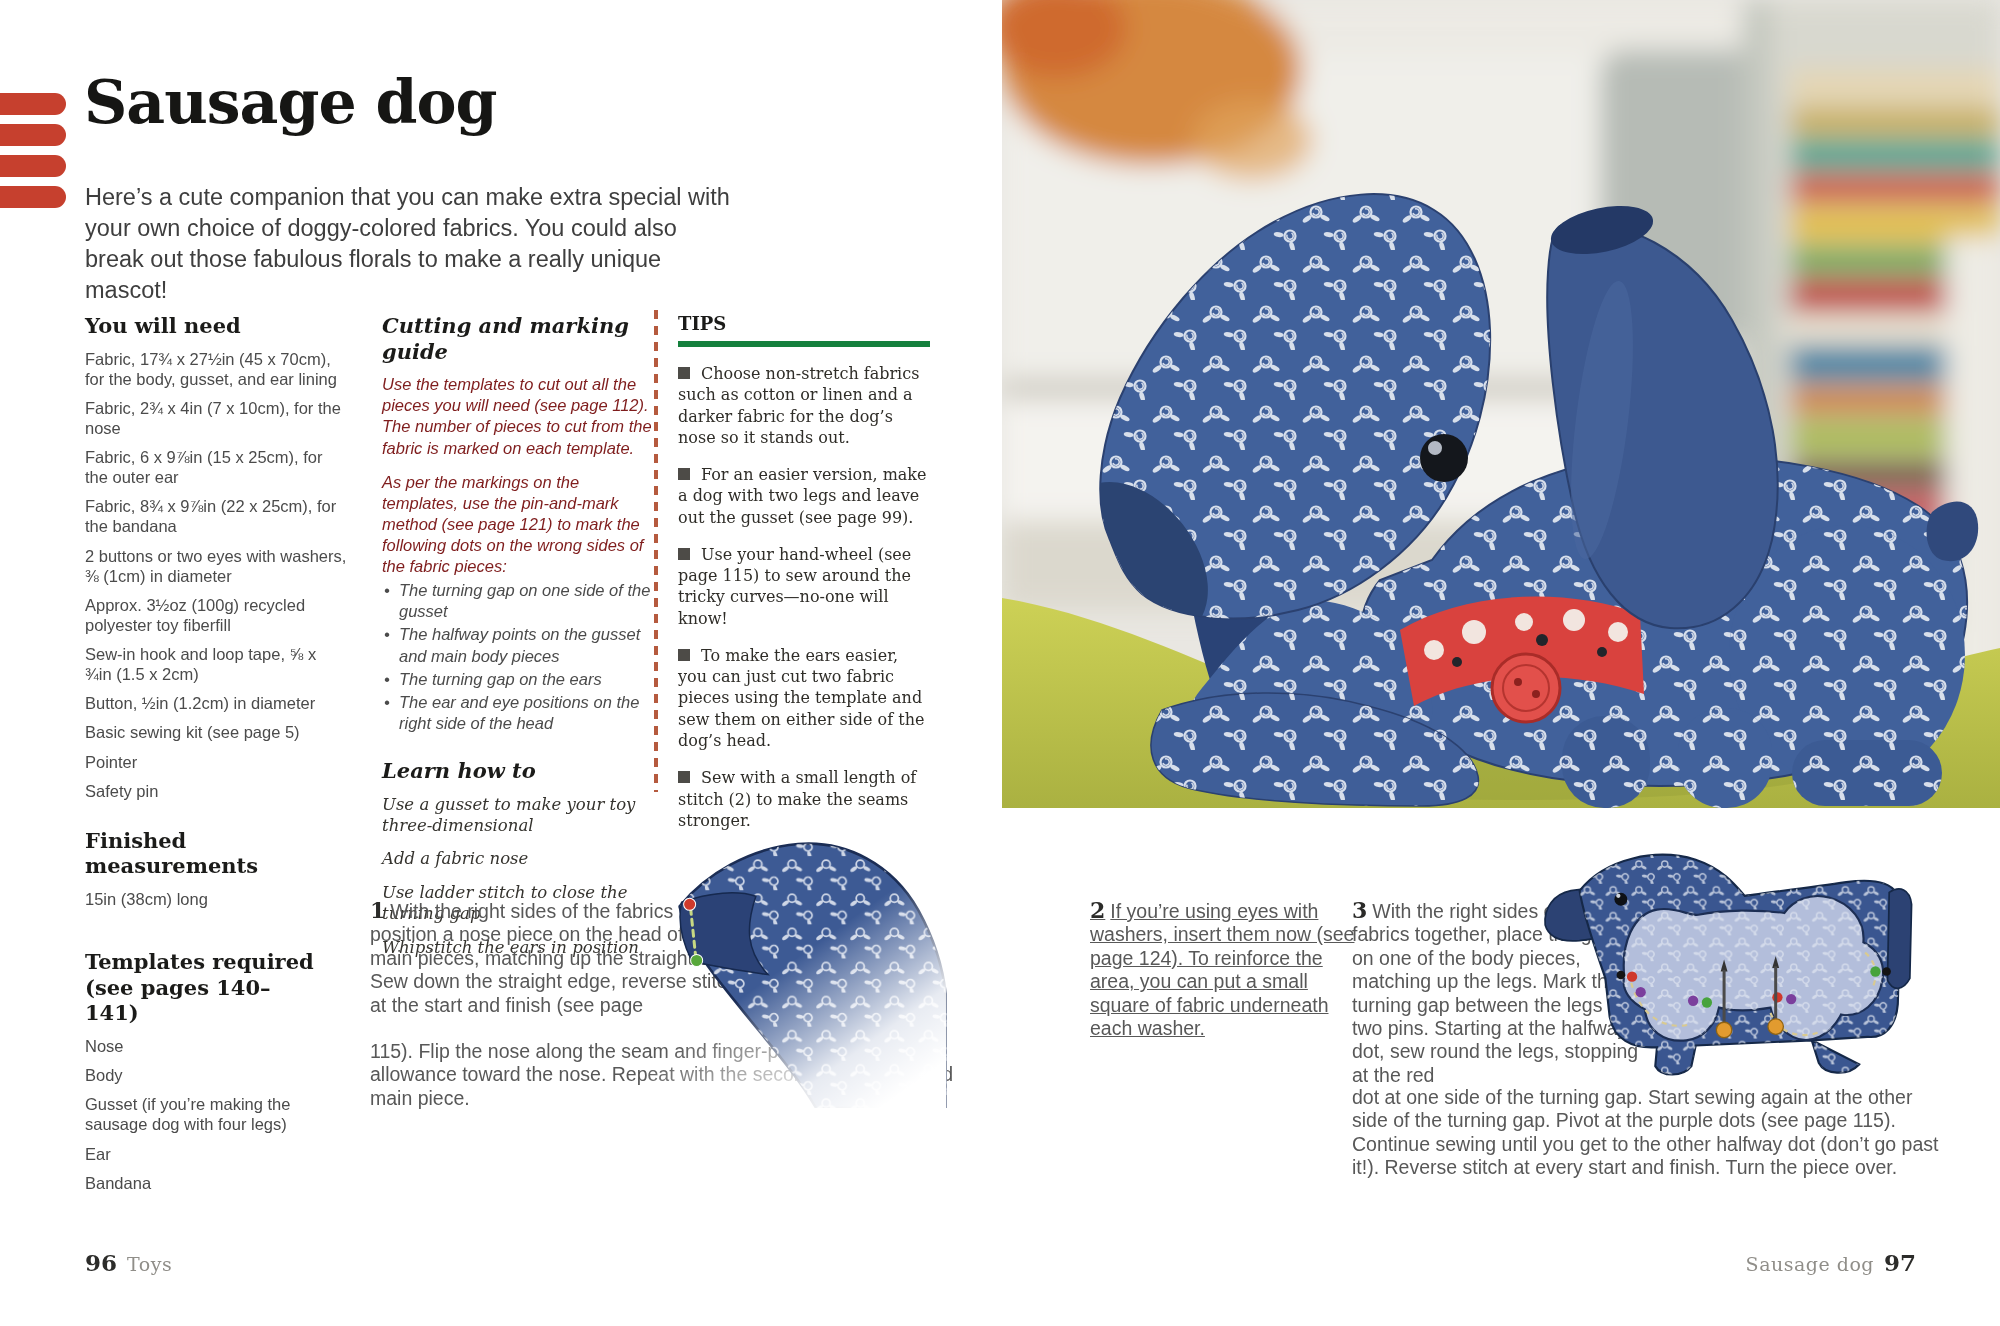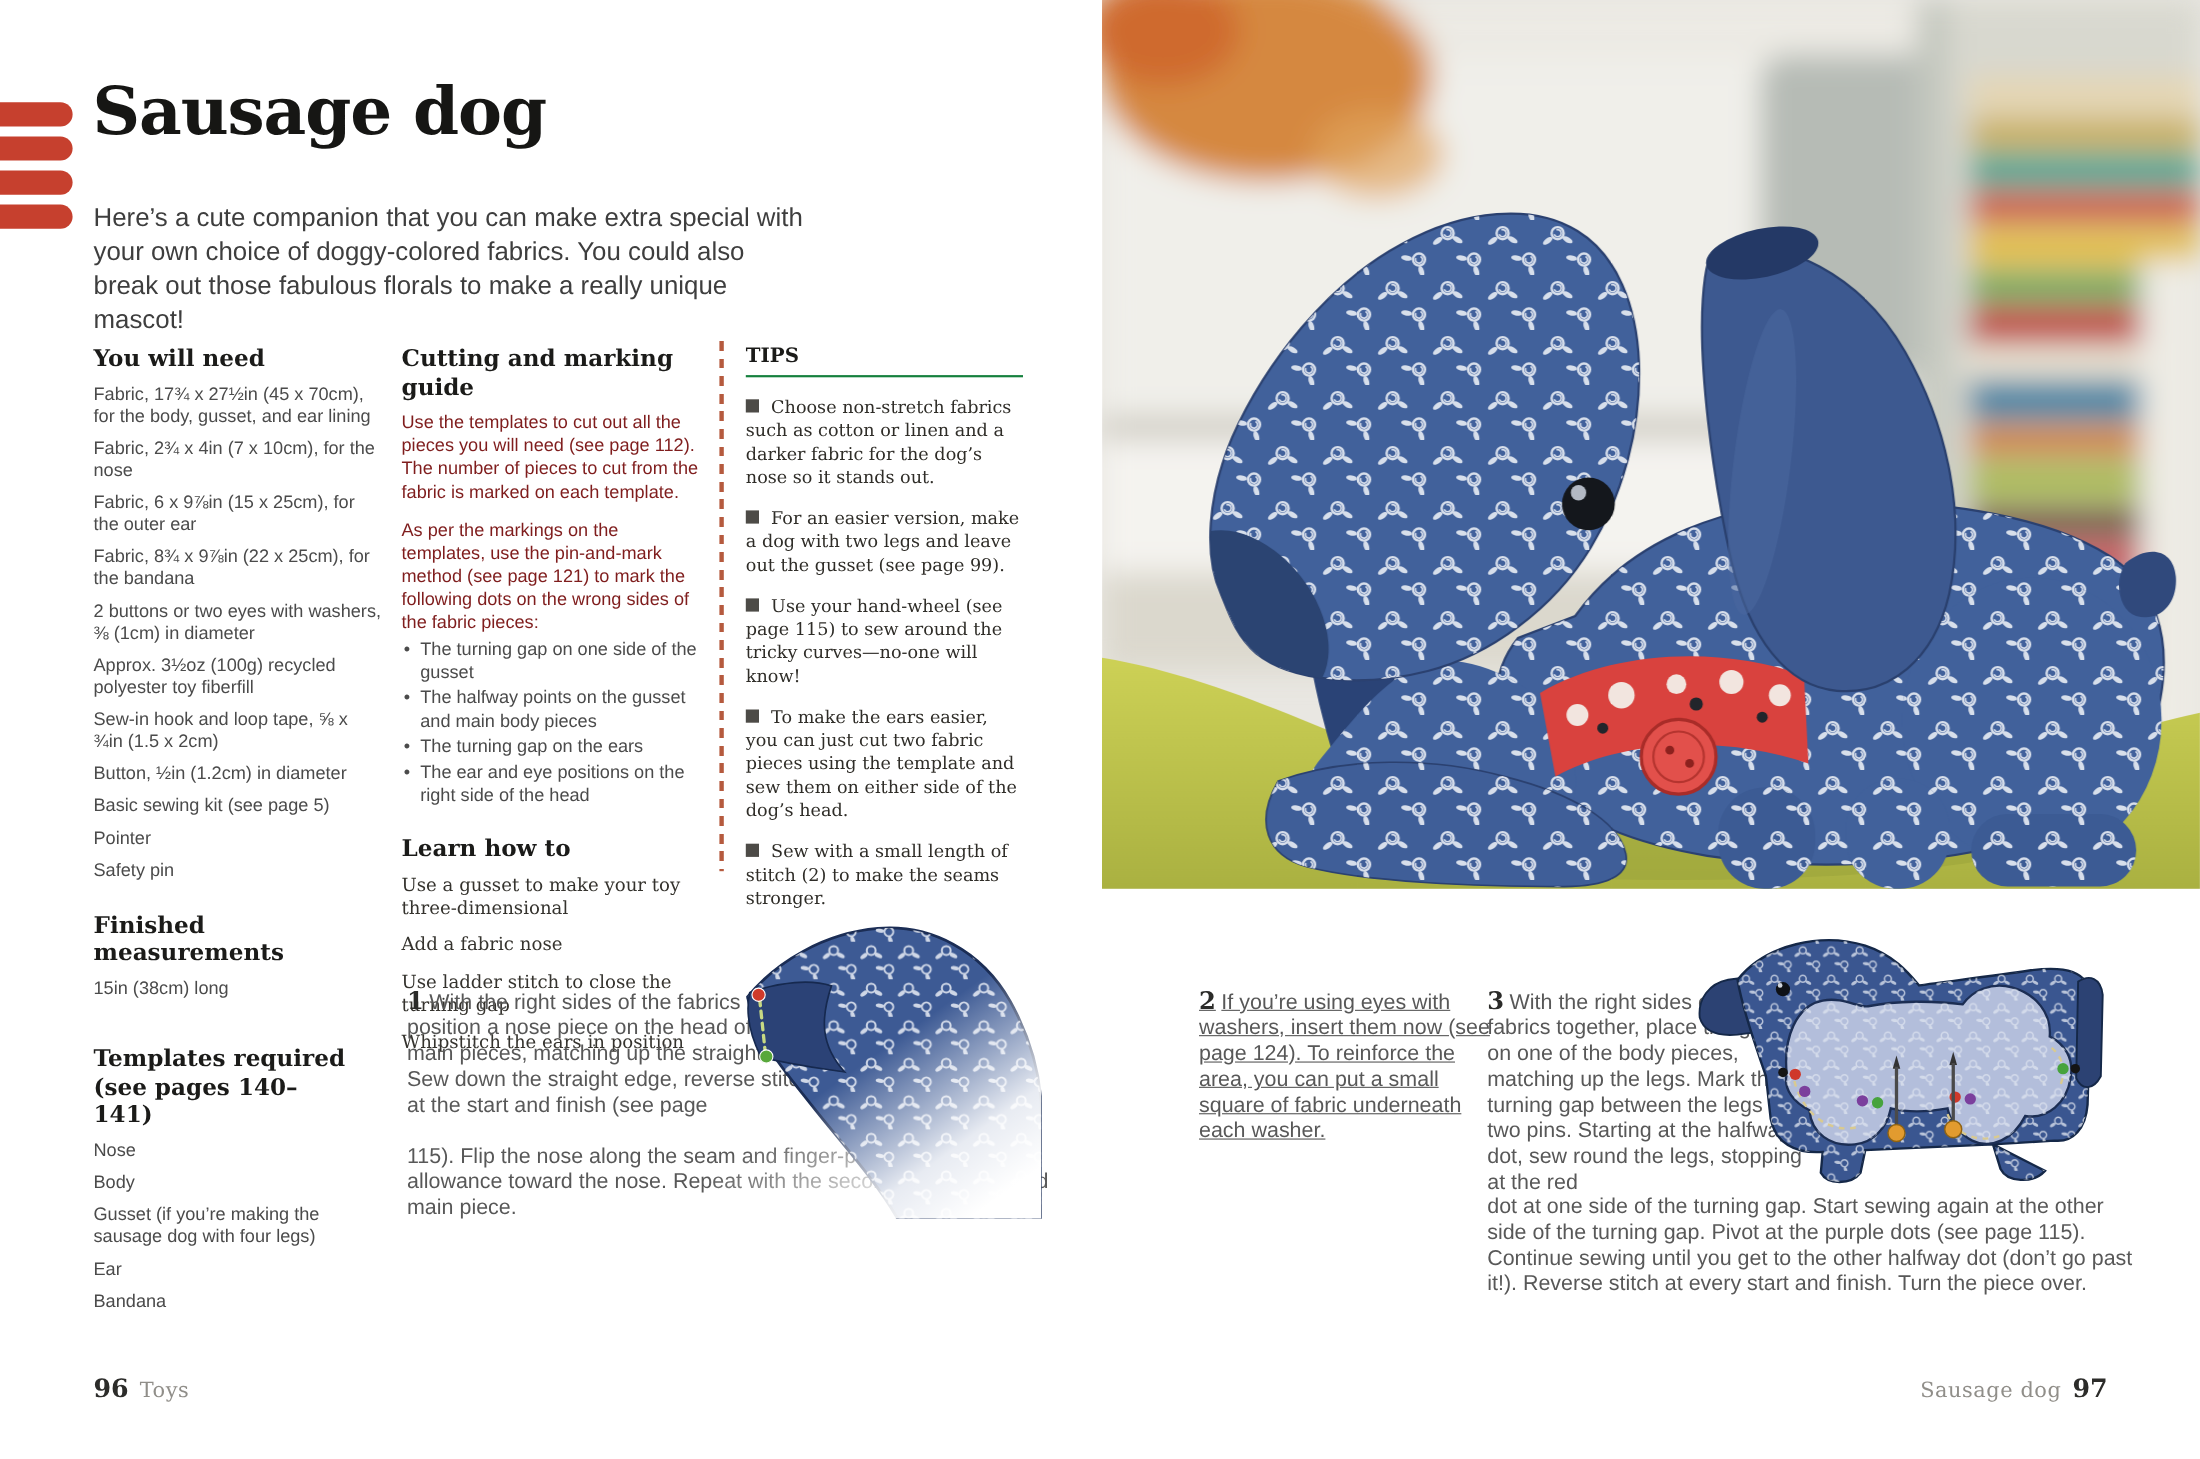--- a/index.html
+++ b/index.html
@@ -16,33 +16,33 @@
               font-size:60px;line-height:1;color:#161614;letter-spacing:-1px;}
   #intro{left:85px;top:182px;width:645px;font-size:23.5px;line-height:31px;color:#3e3e3e;}
 
   
   .col-h{font-family:"DejaVu Serif",serif;font-weight:700;font-size:21px;line-height:1.22;
          color:#1b1b19;margin:0 0 10px 0;}
   #col-need{left:85px;top:313px;width:262px;}
   .need-item{font-size:16.5px;line-height:1.22;color:#4b4b4b;margin:0 0 9px 0;}
   .sect-gap{margin-top:27px;}
 
-  #col-cut{left:365px;top:313px;width:276px;}
+  #col-cut{left:382px;top:313px;width:276px;font-style:italic;}
   #col-cut p{font-size:16.5px;line-height:1.28;margin:0 0 13px 0;color:#7f1d1d;}
   .bul{position:relative;padding-left:17px;font-size:16.5px;line-height:1.28;color:#4b4b4b;margin-bottom:2px;}
   .bul::before{content:"\2022";position:absolute;left:2px;top:0;color:#4b4b4b;}
   #learn{margin-top:24px;}
   .learn-item{font-family:"DejaVu Serif",serif;font-size:16.5px;line-height:1.3;color:#35332e;margin:0 0 12px 0;}
 
   #divider{left:654px;top:310px;width:4px;height:482px;
            background:repeating-linear-gradient(to bottom,#b55a3e 0 9px,rgba(0,0,0,0) 9px 16px);}
 
   #col-tips{left:678px;top:313px;width:252px;}
   #tips-h{font-family:"DejaVu Serif",serif;font-weight:700;font-size:18px;color:#1b1b19;
-          border-bottom:2px solid #15803d;padding-bottom:7px;margin-bottom:16px;}
+          border-bottom:6px solid #15803d;padding-bottom:7px;margin-bottom:16px;}
   .tip{font-family:"DejaVu Serif",serif;font-size:16px;line-height:1.33;color:#2f2d28;margin-bottom:16px;}
   .tip .sq{display:inline-block;width:12px;height:12px;background:#4d4b47;margin-right:11px;}
 
   
   .step{font-size:19.5px;line-height:23.4px;color:#585858;}
   .step .num{font-family:"DejaVu Serif",serif;font-weight:700;font-size:22px;color:#2b2b29;margin-right:5px;}
   #step1a{left:370px;top:899px;width:408px;}
   #step1b{left:370px;top:1040px;width:616px;}
   #step2 {left:1090px;top:899px;width:270px;text-decoration:underline;}
   #step3a{left:1352px;top:899px;width:302px;}

